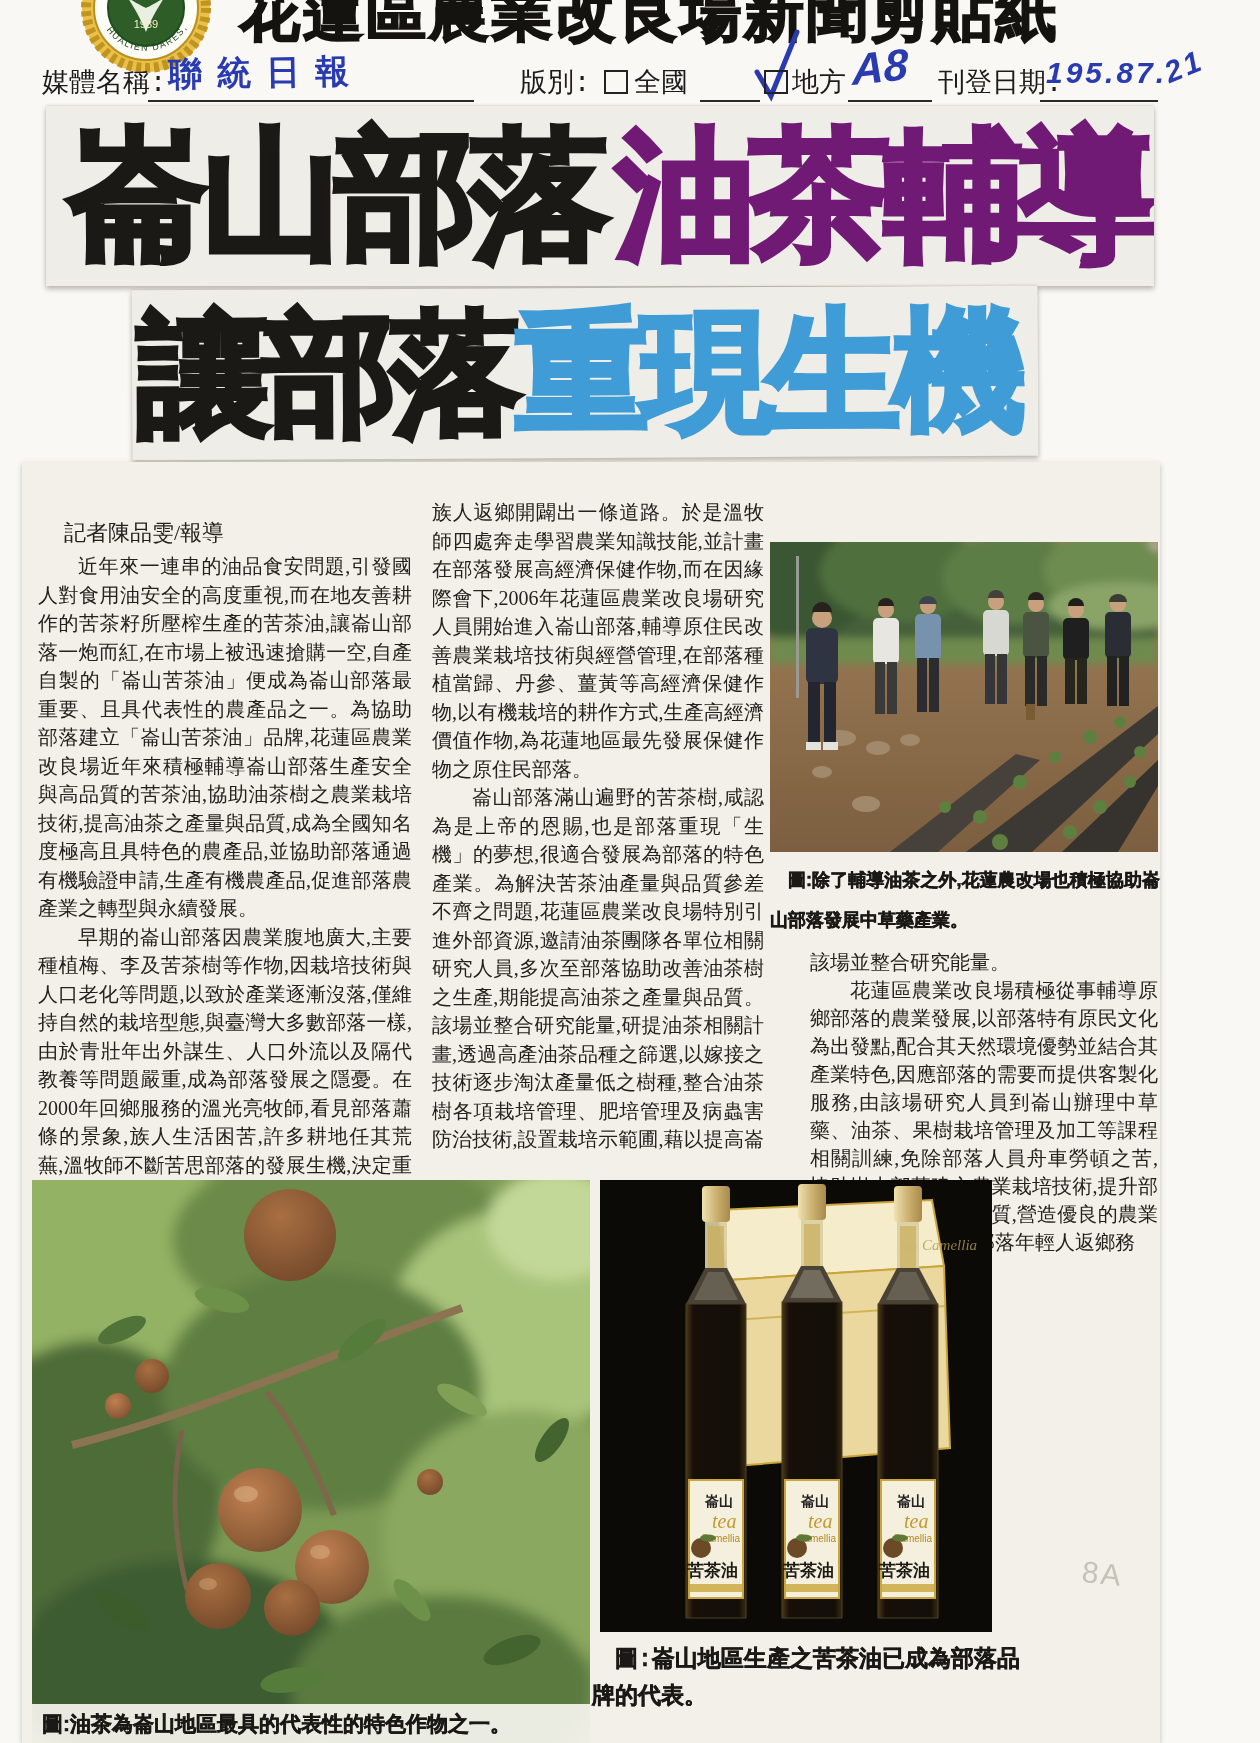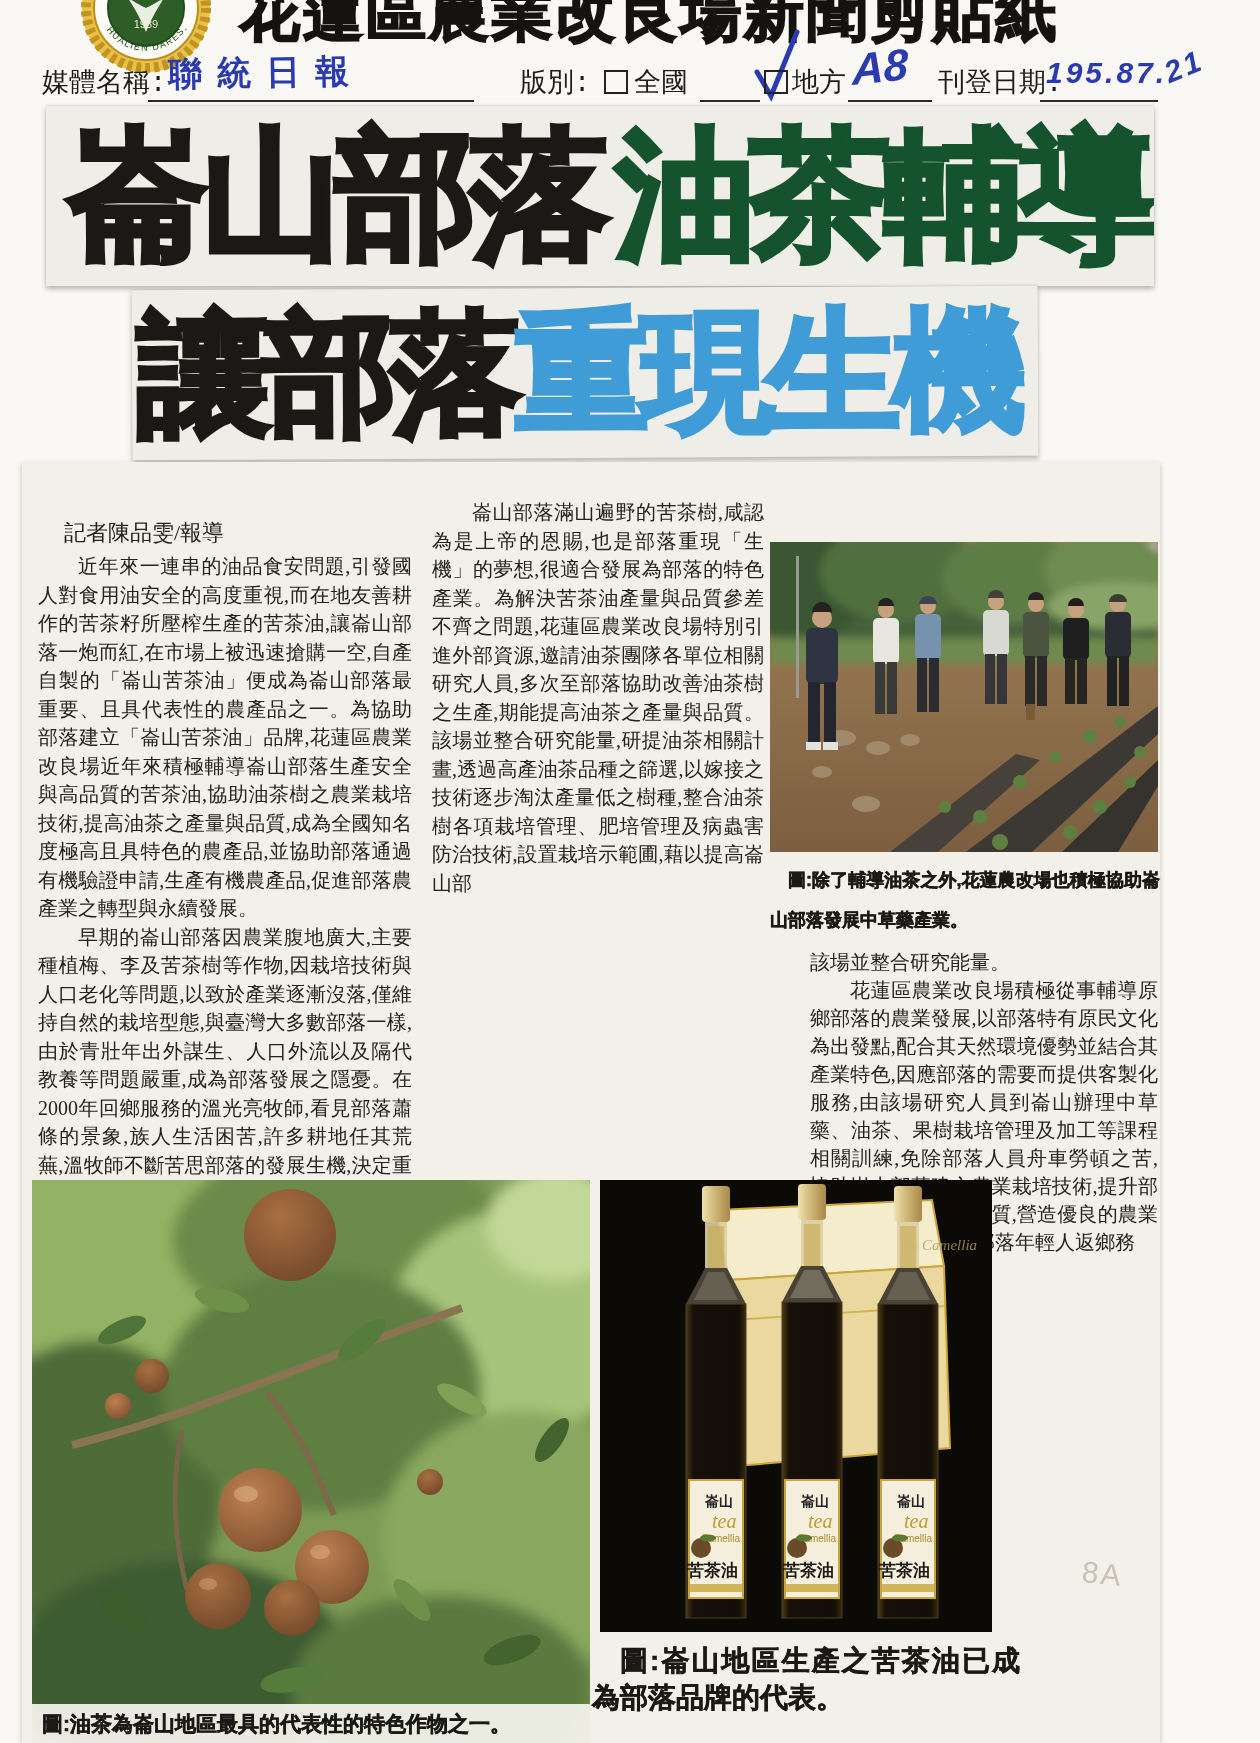--- a/index.html
+++ b/index.html
@@ -26,21 +26,21 @@
   .date-tail{display:inline-block;transform:rotate(-22deg) translateY(-7px);}
 
   
   .strip{position:absolute;background:#efede7;box-shadow:0 3px 5px rgba(70,62,50,.35),0 -1px 2px rgba(70,62,50,.12);
     white-space:nowrap;overflow:hidden;}
   .strip1{left:46px;top:106px;width:1108px;height:180px;}
   .strip2{left:132px;top:288px;width:906px;height:170px;transform:rotate(-0.3deg);}
   .strip .hl{font-weight:900;font-family:"Liberation Sans","DejaVu Sans",sans-serif;letter-spacing:-6px;}
   .strip1 .hl{font-size:140px;line-height:178px;margin-left:12px;-webkit-text-stroke:5px;}
   .strip2 .hl{font-size:132px;line-height:170px;-webkit-text-stroke:5px;}
-  .hl-black{color:#1b1916;} .hl-orange{color:#14532d;} .hl-blue{color:#3f9cd6;}
+  .hl-black{color:#1b1916;} .hl-orange{color:#701a75;} .hl-blue{color:#3f9cd6;}
   .strip1 .inner{padding-left:10px;} .strip2 .inner{padding-left:6px;}
 
   
   .article{position:absolute;left:22px;top:462px;width:1138px;height:1281px;background:#f2f0e9;
     box-shadow:0 2px 5px rgba(70,62,50,.3);}
   .byline{position:absolute;left:42px;top:56px;font-family:"Liberation Serif","DejaVu Serif",serif;
     font-size:22px;color:#24221e;}
   .col{position:absolute;font-family:"Liberation Serif","DejaVu Serif",serif;font-size:20px;
     line-height:28.5px;color:#24221e;text-align:justify;text-justify:inter-ideograph;overflow:hidden;}
   .col p{margin:0;}
@@ -52,21 +52,21 @@
 
   .photo{position:absolute;display:block;}
   .photo1{left:748px;top:80px;}
   .photo2{left:10px;top:718px;}
   .photo3{left:578px;top:718px;}
   .caption{position:absolute;font-weight:700;color:#1a1916;text-align:justify;text-justify:inter-ideograph;
     -webkit-text-stroke:.5px;font-family:"Liberation Sans","DejaVu Sans",sans-serif;}
   .caption1{left:748px;top:398px;width:390px;font-size:18px;line-height:40px;text-indent:1em;}
   .caption2{left:10px;top:1242px;width:558px;height:39px;background:rgba(246,244,238,.93);
     font-size:21px;line-height:39px;text-indent:10px;white-space:nowrap;overflow:hidden;}
-  .caption3{left:570px;top:1180px;width:428px;font-size:28px;line-height:37px;text-indent:1em;}
+  .caption3{left:570px;top:1180px;width:428px;font-size:23px;line-height:37px;text-indent:1em;font-family:Liberation Mono, monospace;}
   .page-mark{position:absolute;left:1060px;top:1095px;font-size:30px;color:#c6c2b6;transform:rotate(6deg);
     letter-spacing:2px;}
 </style>
 </head>
 <body>
 
 <div class="page">
 
   <svg class="logo" viewBox="0 0 132 132">
     <circle cx="66" cy="66" r="64" fill="#e8c04a"></circle>
@@ -116,20 +116,21 @@
   <div class="article">
 
     <div class="byline">記者陳品雯/報導</div>
 
     <div class="col col1">
       <p class="ind">近年來一連串的油品食安問題,引發國人對食用油安全的高度重視,而在地友善耕作的苦茶籽所壓榨生產的苦茶油,讓崙山部落一炮而紅,在市場上被迅速搶購一空,自產自製的「崙山苦茶油」便成為崙山部落最重要、且具代表性的農產品之一。為協助部落建立「崙山苦茶油」品牌,花蓮區農業改良場近年來積極輔導崙山部落生產安全與高品質的苦茶油,協助油茶樹之農業栽培技術,提高油茶之產量與品質,成為全國知名度極高且具特色的農產品,並協助部落通過有機驗證申請,生產有機農產品,促進部落農產業之轉型與永續發展。</p>
       <p class="ind">早期的崙山部落因農業腹地廣大,主要種植梅、李及苦茶樹等作物,因栽培技術與人口老化等問題,以致於產業逐漸沒落,僅維持自然的栽培型態,與臺灣大多數部落一樣,由於青壯年出外謀生、人口外流以及隔代教養等問題嚴重,成為部落發展之隱憂。在2000年回鄉服務的溫光亮牧師,看見部落蕭條的景象,族人生活困苦,許多耕地任其荒蕪,溫牧師不斷苦思部落的發展生機,決定重振部落產業,為</p>
     </div>
 
     <div class="col col2">
+      <p>族人返鄉開闢出一條道路。於是溫牧師四處奔走學習農業知識技能,並計畫在部落發展高經濟保健作物,而在因緣際會下,2006年花蓮區農業改良場研究人員開始進入崙山部落,輔導原住民改善農業栽培技術與經營管理,在部落種植當歸、丹參、薑黃等高經濟保健作物,以有機栽培的耕作方式,生產高經濟價值作物,為花蓮地區最先發展保健作物之原住民部落。</p>
       <p class="ind">崙山部落滿山遍野的苦茶樹,咸認為是上帝的恩賜,也是部落重現「生機」的夢想,很適合發展為部落的特色產業。為解決苦茶油產量與品質參差不齊之問題,花蓮區農業改良場特別引進外部資源,邀請油茶團隊各單位相關研究人員,多次至部落協助改善油茶樹之生產,期能提高油茶之產量與品質。該場並整合研究能量,研提油茶相關計畫,透過高產油茶品種之篩選,以嫁接之技術逐步淘汰產量低之樹種,整合油茶樹各項栽培管理、肥培管理及病蟲害防治技術,設置栽培示範圃,藉以提高崙山部</p>
     </div>
 
     <svg class="photo photo1" width="388" height="310" viewBox="0 0 388 310">
       <defs>
         <linearGradient id="soilg" x1="0" y1="0" x2="0" y2="1">
           <stop offset="0" stop-color="#a28059"></stop>
             <stop offset="1" stop-color="#7c5f40"></stop>
         </linearGradient>
         <filter id="b1">

